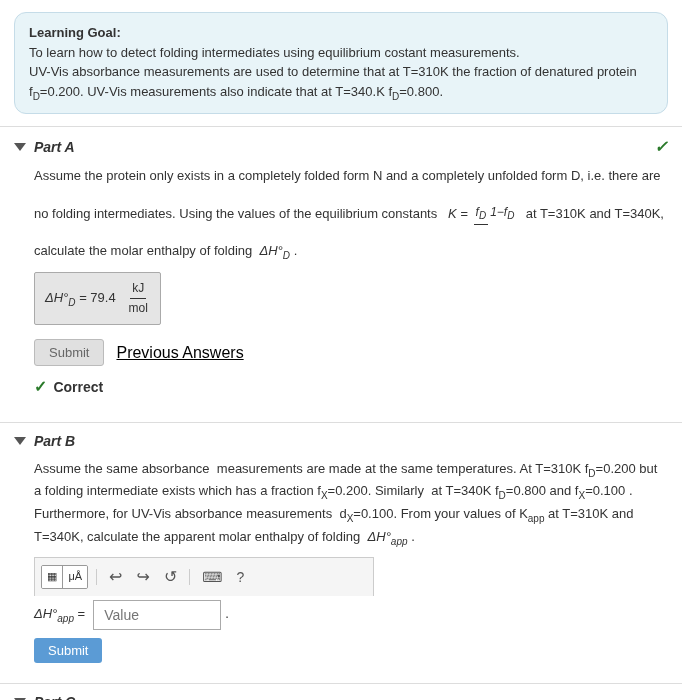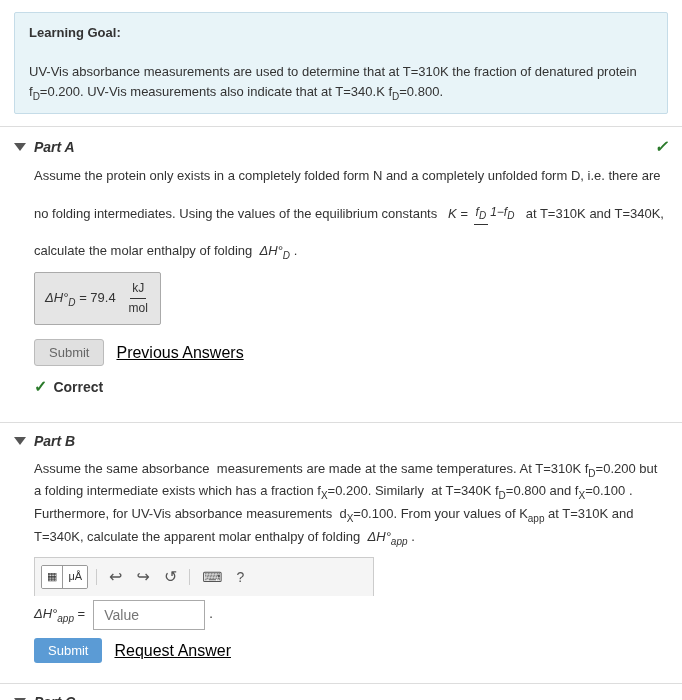--- a/index.html
+++ b/index.html
@@ -10,21 +10,21 @@
       background: #fff;
       width: 682px;
       min-height: 700px;
     }
 
     .learning-goal-box {
       background: #e8f4f8;
       border: 1px solid #c5dce8;
       margin: 12px 14px;
       padding: 10px 14px;
-      border-radius: 2px;
+      border-radius: 12px;
       font-size: 13px;
       line-height: 1.5;
     }
 
     .learning-goal-box .label {
       font-weight: bold;
     }
 
     .part-section {
       border-top: 1px solid #ddd;
@@ -193,21 +193,21 @@
     .input-label {
       font-size: 13px;
       margin-right: 8px;
     }
 
     .value-input {
       border: 1px solid #aaa;
       padding: 6px 10px;
       font-size: 14px;
       color: #bbb;
-      width: 112px;
+      width: 128px;
       outline: none;
     }
 
     .units-input {
       border: 1px solid #aaa;
       border-left: none;
       padding: 6px 10px;
       font-size: 14px;
       color: #bbb;
       width: 100px;
@@ -263,21 +263,21 @@
       color: #555;
       cursor: pointer;
       margin-left: 4px;
     }
   </style>
 </head>
 <body>
 
 <div class="learning-goal-box">
   <span class="label">Learning Goal:</span><br>
-  <br>
+  <span>To learn how to detect folding intermediates using equilibrium costant measurements.</span><br>
   <span>
     UV-Vis absorbance measurements are used to determine that at T=310K the fraction of denatured protein f<sub>D</sub>=0.200. UV-Vis measurements also indicate that at T=340.K f<sub>D</sub>=0.800.
   </span>
 </div>
 
 <div class="part-section">
   <div class="part-header">
     <div class="part-header-left">
       <div class="triangle-icon"></div>
       <span class="part-title">Part A</span>
@@ -350,21 +350,20 @@
     </div>
 
     <div class="input-row">
       <span class="input-label"><i>ΔH°<sub>app</sub></i> =</span>
       <input type="text" class="value-input" placeholder="Value" style="">
       <span style="font-size:13px;margin-left:4px;">.</span>
     </div>
 
     <div class="submit-row">
       <button class="btn-submit">Submit</button>
-      <a class="link-blue">Request Answer</a>
     </div>
   </div>
 </div>
 
 <div class="part-section-c">
   <div class="part-header">
     <div class="part-header-left">
       <div class="triangle-icon"></div>
       <span class="part-title">Part C</span>
     </div>

